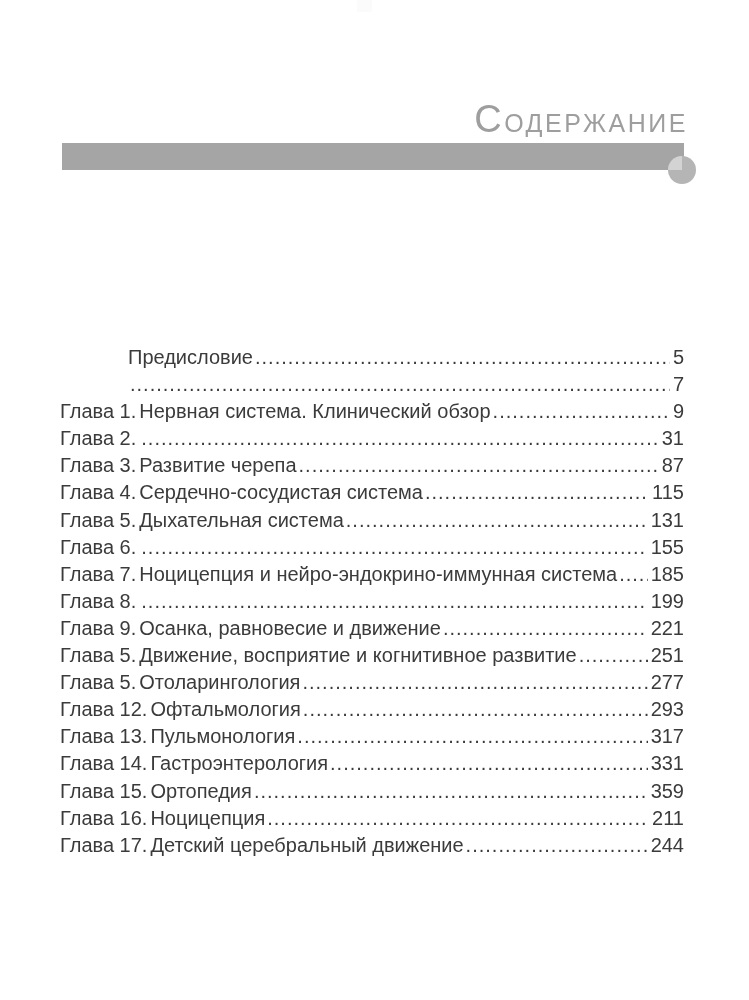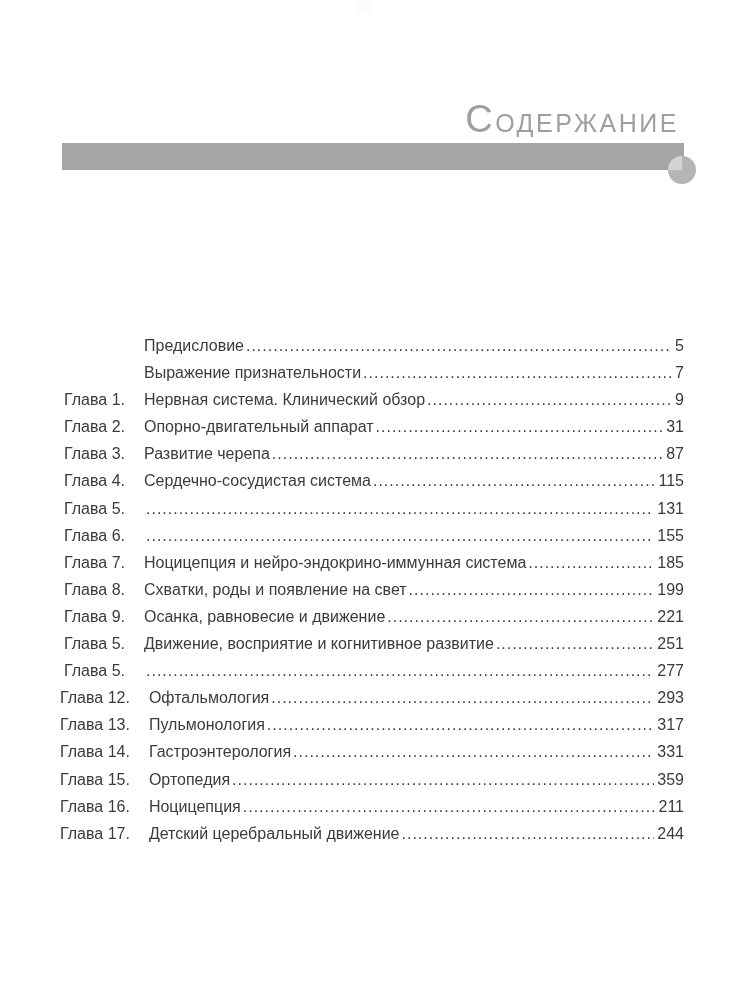--- a/index.html
+++ b/index.html
@@ -26,21 +26,21 @@
     left: 357px;
     top: 0;
     width: 15px;
     height: 12px;
     background: #fbfbfb;
   }
   
   .header-title {
     position: absolute;
     top: 100px;
-    right: 70px;
+    right: 61px;
     font-size: 25px;
     font-weight: 300;
     letter-spacing: 2.5px;
     color: var(--title-gray, #9e9e9e);
     white-space: nowrap;
     line-height: 38px;
   }
   .header-title::first-letter {
     font-size: 38px;
   }
@@ -67,37 +67,37 @@
     left: 0;
     top: 0;
     width: 50%;
     height: 50%;
     background: var(--circle-light, #d3d3d3);
   }
   
   .toc {
     position: absolute;
     left: 60px;
-    top: 332px;
+    top: 344px;
     width: 624px;
-    font-size: 16px;
+    font-size: 20px;
     color: var(--text-gray, #3b3b3b);
   }
   .toc-row {
     display: flex;
     align-items: baseline;
     line-height: 27.1px;
     height: 27.1px;
     white-space: nowrap;
   }
   .toc-label {
     flex: none;
     min-width: 65px;
     text-align: right;
-    margin-right: 19px;
+    margin-right: 3px;
   }
   .toc-title {
     flex: none;
   }
   .toc-dots {
     flex: 1 1 auto;
     min-width: 0;
     overflow: hidden;
     margin: 0 3px 0 2px;
     letter-spacing: 1px;
@@ -125,95 +125,94 @@
   <div class="toc" id="toc-list">
     <div class="toc-row">
       <span class="toc-label"></span>
       <span class="toc-title">Предисловие</span>
       <span class="toc-dots">................................................................................................................................................................</span>
       <span class="toc-page">5</span>
     </div>
 
     <div class="toc-row">
       <span class="toc-label"></span>
-      <span class="toc-title">Выражение признательности</span>
       <span class="toc-dots">................................................................................................................................................................</span>
       <span class="toc-page">7</span>
     </div>
 
     <div class="toc-row">
       <span class="toc-label">Глава 1.</span>
       <span class="toc-title">Нервная система. Клинический обзор</span>
       <span class="toc-dots">................................................................................................................................................................</span>
       <span class="toc-page">9</span>
     </div>
 
     <div class="toc-row">
       <span class="toc-label">Глава 2.</span>
-      <span class="toc-title">Опорно-двигательный аппарат</span>
       <span class="toc-dots">................................................................................................................................................................</span>
       <span class="toc-page">31</span>
     </div>
 
     <div class="toc-row">
       <span class="toc-label">Глава 3.</span>
       <span class="toc-title">Развитие черепа</span>
       <span class="toc-dots">................................................................................................................................................................</span>
       <span class="toc-page">87</span>
     </div>
 
     <div class="toc-row">
       <span class="toc-label">Глава 4.</span>
       <span class="toc-title">Сердечно-сосудистая система</span>
       <span class="toc-dots">................................................................................................................................................................</span>
       <span class="toc-page">115</span>
     </div>
 
     <div class="toc-row">
       <span class="toc-label">Глава 5.</span>
+      <span class="toc-title">Дыхательная система</span>
       <span class="toc-dots">................................................................................................................................................................</span>
       <span class="toc-page">131</span>
     </div>
 
     <div class="toc-row">
       <span class="toc-label">Глава 6.</span>
       <span class="toc-dots">................................................................................................................................................................</span>
       <span class="toc-page">155</span>
     </div>
 
     <div class="toc-row">
       <span class="toc-label">Глава 7.</span>
       <span class="toc-title">Ноцицепция и нейро-эндокрино-иммунная система</span>
       <span class="toc-dots">................................................................................................................................................................</span>
       <span class="toc-page">185</span>
     </div>
 
     <div class="toc-row">
       <span class="toc-label">Глава 8.</span>
-      <span class="toc-title">Схватки, роды и появление на свет</span>
       <span class="toc-dots">................................................................................................................................................................</span>
       <span class="toc-page">199</span>
     </div>
 
     <div class="toc-row">
       <span class="toc-label">Глава 9.</span>
       <span class="toc-title">Осанка, равновесие и движение</span>
       <span class="toc-dots">................................................................................................................................................................</span>
       <span class="toc-page">221</span>
     </div>
 
     <div class="toc-row">
       <span class="toc-label">Глава 5.</span>
       <span class="toc-title">Движение, восприятие и когнитивное развитие</span>
       <span class="toc-dots">................................................................................................................................................................</span>
       <span class="toc-page">251</span>
     </div>
 
     <div class="toc-row">
       <span class="toc-label">Глава 5.</span>
+      <span class="toc-title">Отоларингология</span>
       <span class="toc-dots">................................................................................................................................................................</span>
       <span class="toc-page">277</span>
     </div>
 
     <div class="toc-row">
       <span class="toc-label">Глава 12.</span>
       <span class="toc-title">Офтальмология</span>
       <span class="toc-dots">................................................................................................................................................................</span>
       <span class="toc-page">293</span>
     </div>

